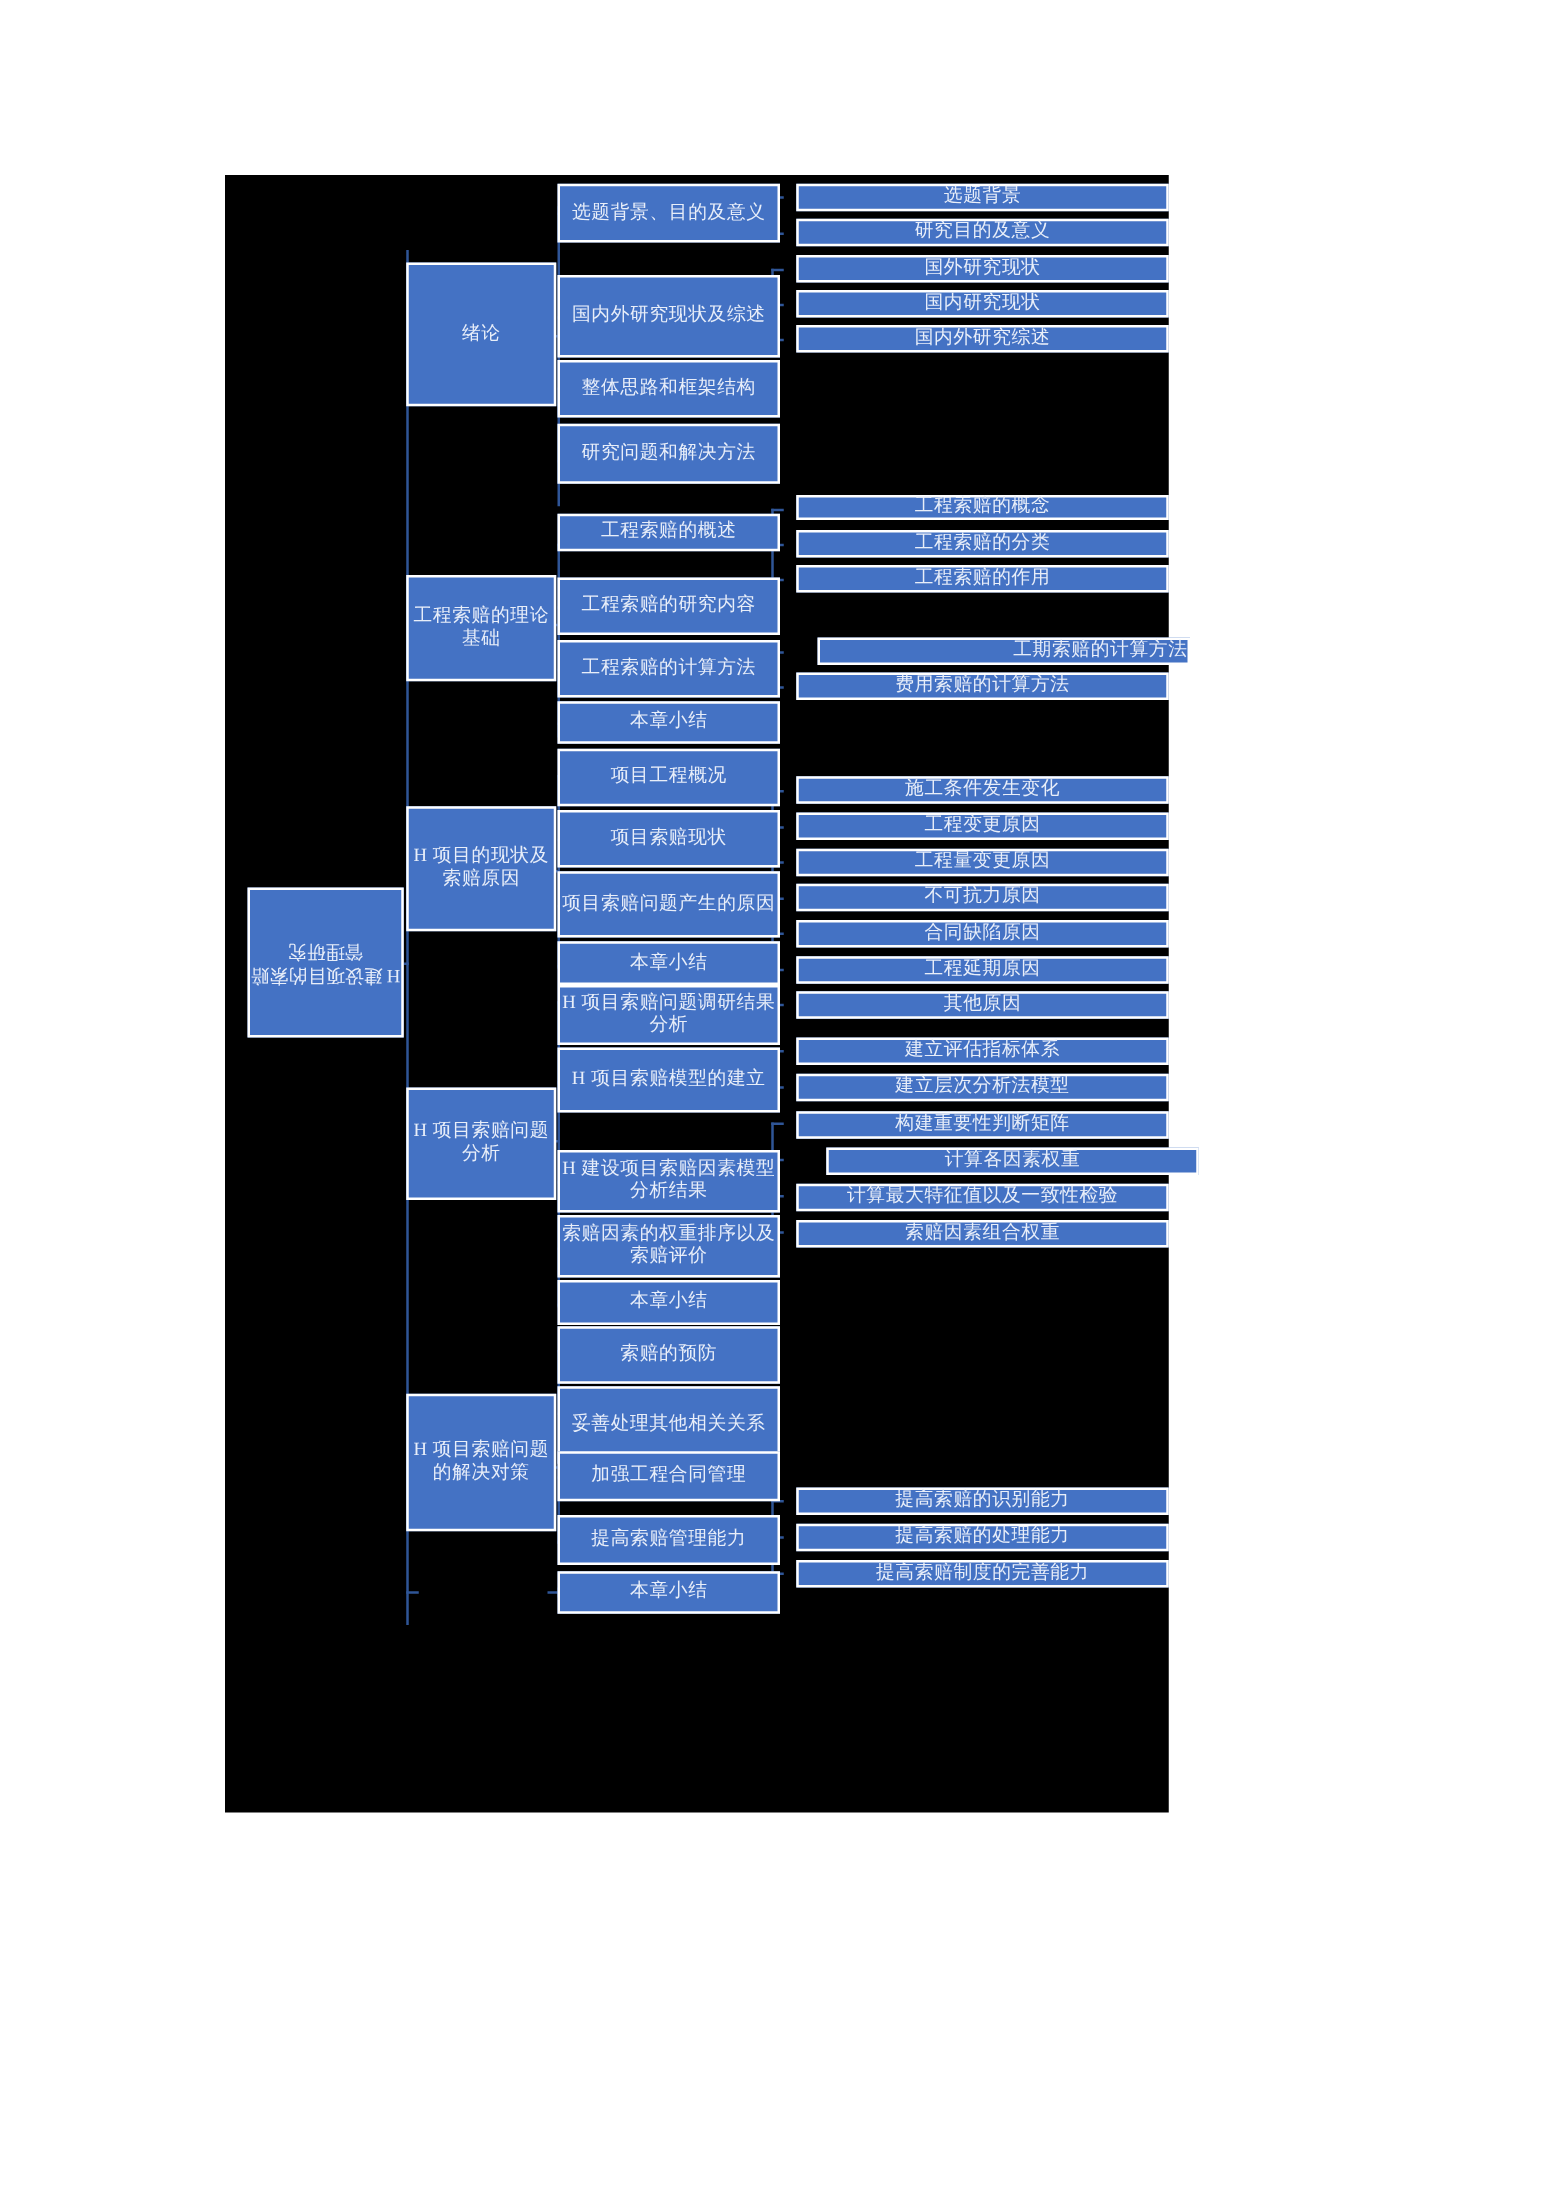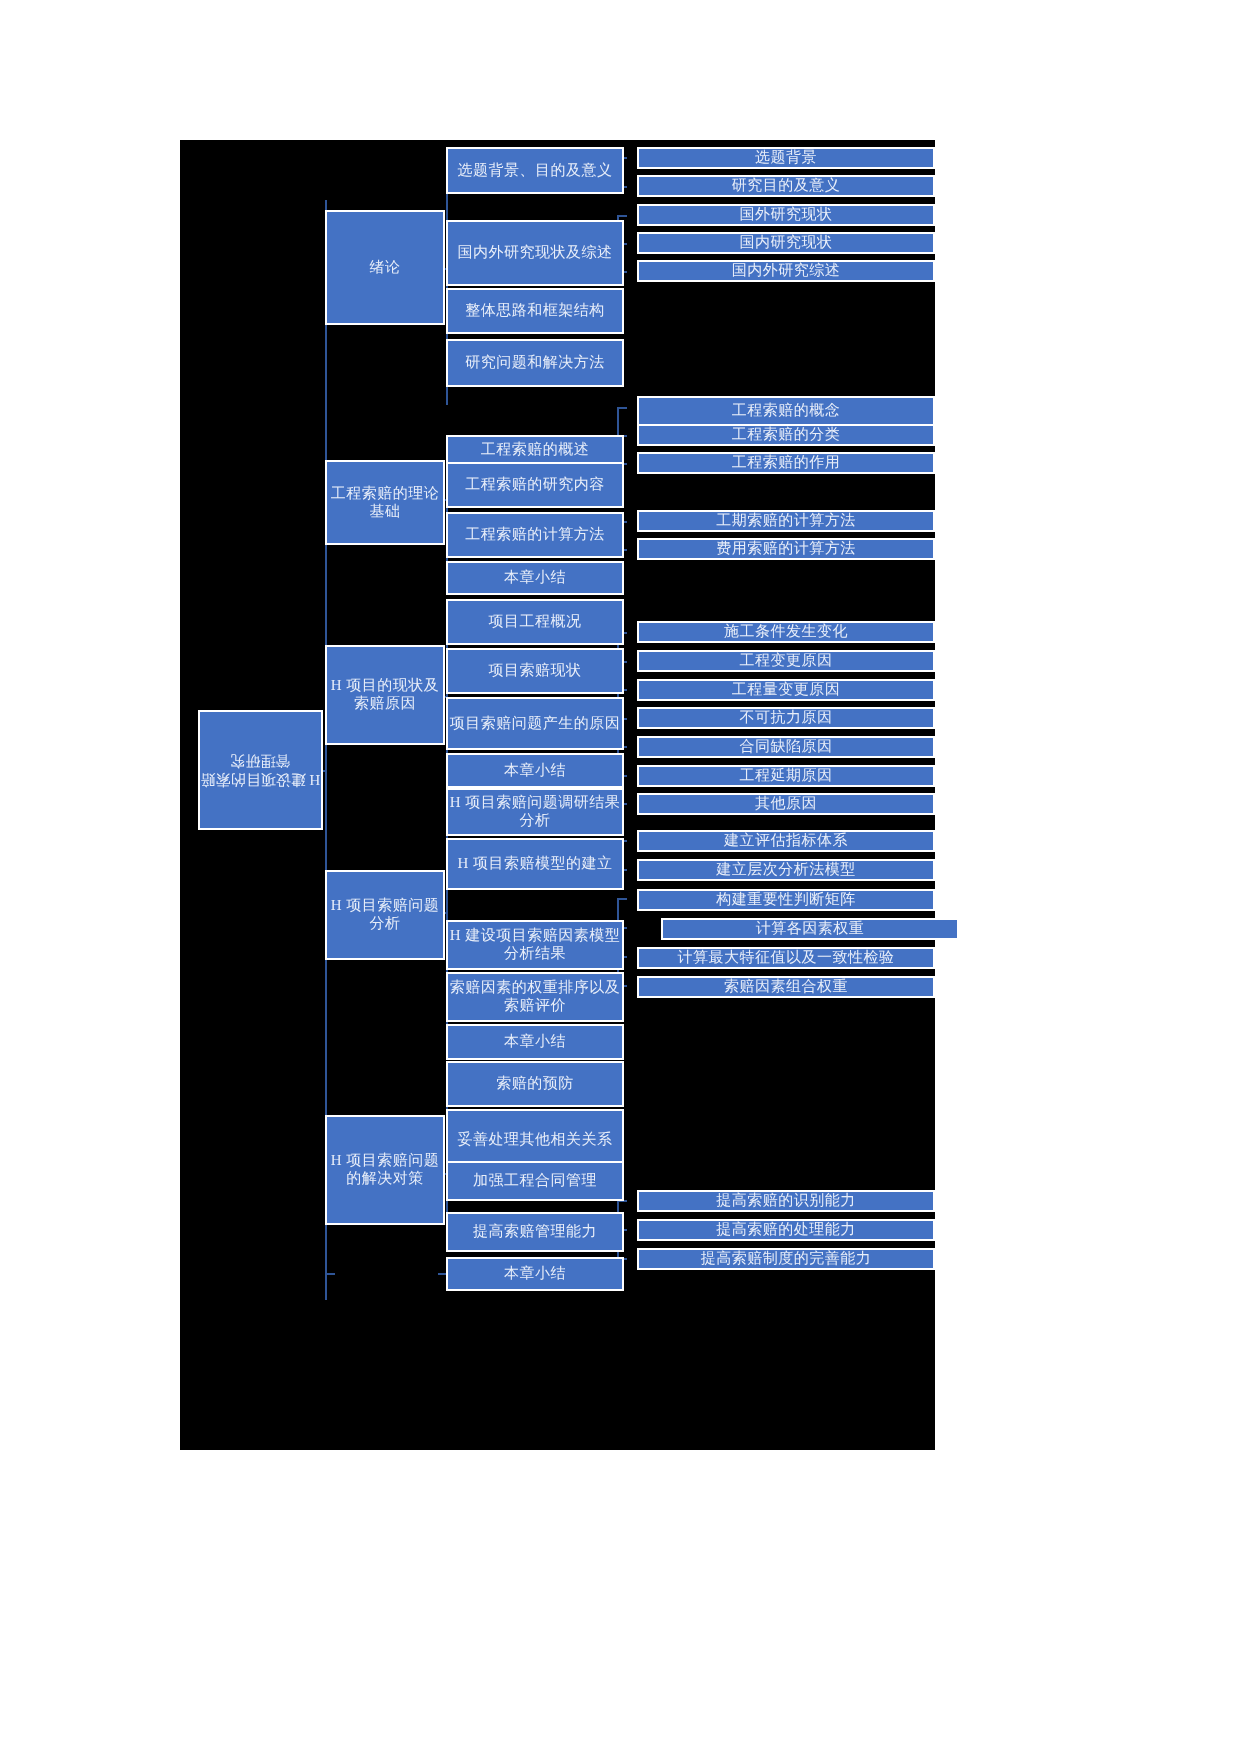--- a/index.html
+++ b/index.html
@@ -172,21 +172,21 @@
     <div class="node lvl2" style="left:266px;top:80px;width:178px;height:66px;">
       <span>国内外研究现状及综述</span>
     </div>
     <div class="node lvl2" style="left:266px;top:148px;width:178px;height:46px;">
       <span>整体思路和框架结构</span>
     </div>
     <div class="node lvl2" style="left:266px;top:199px;width:178px;height:48px;">
       <span>研究问题和解决方法</span>
     </div>
 
-    <div class="node lvl2" style="left:266px;top:271px;width:178px;height:30px;margin-top:24px;">
+    <div class="node lvl2" style="left:266px;top:271px;width:178px;height:30px;">
       <span>工程索赔的概述</span>
     </div>
     <div class="node lvl2" style="left:266px;top:322px;width:178px;height:46px;">
       <span>工程索赔的研究内容</span>
     </div>
     <div class="node lvl2" style="left:266px;top:372px;width:178px;height:46px;">
       <span>工程索赔的计算方法</span>
     </div>
     <div class="node lvl2" style="left:266px;top:421px;width:178px;height:34px;">
       <span>本章小结</span>
@@ -246,31 +246,31 @@
     <div class="node lvl3" style="left:457px;top:64px;width:298px;height:22px;">
       <span>国外研究现状</span>
     </div>
     <div class="node lvl3" style="left:457px;top:92px;width:298px;height:22px;">
       <span>国内研究现状</span>
     </div>
     <div class="node lvl3" style="left:457px;top:120px;width:298px;height:22px;">
       <span>国内外研究综述</span>
     </div>
 
-    <div class="node lvl3" style="left:457px;top:256px;width:298px;height:30px;">
+    <div class="node lvl3" style="left:457px;top:256px;width:298px;height:20px;">
       <span>工程索赔的概念</span>
     </div>
     <div class="node lvl3" style="left:457px;top:284px;width:298px;height:22px;">
       <span>工程索赔的分类</span>
     </div>
     <div class="node lvl3" style="left:457px;top:312px;width:298px;height:22px;">
       <span>工程索赔的作用</span>
     </div>
 
-    <div class="node lvl3" style="left:457px;top:370px;width:298px;height:22px;">
+    <div class="node lvl3" style="left:474px;top:370px;width:298px;height:22px;justify-content:flex-end;">
       <span>工期索赔的计算方法</span>
     </div>
     <div class="node lvl3" style="left:457px;top:398px;width:298px;height:22px;">
       <span>费用索赔的计算方法</span>
     </div>
 
     <div class="node lvl3" style="left:457px;top:481px;width:298px;height:22px;">
       <span>施工条件发生变化</span>
     </div>
     <div class="node lvl3" style="left:457px;top:510px;width:298px;height:22px;">

